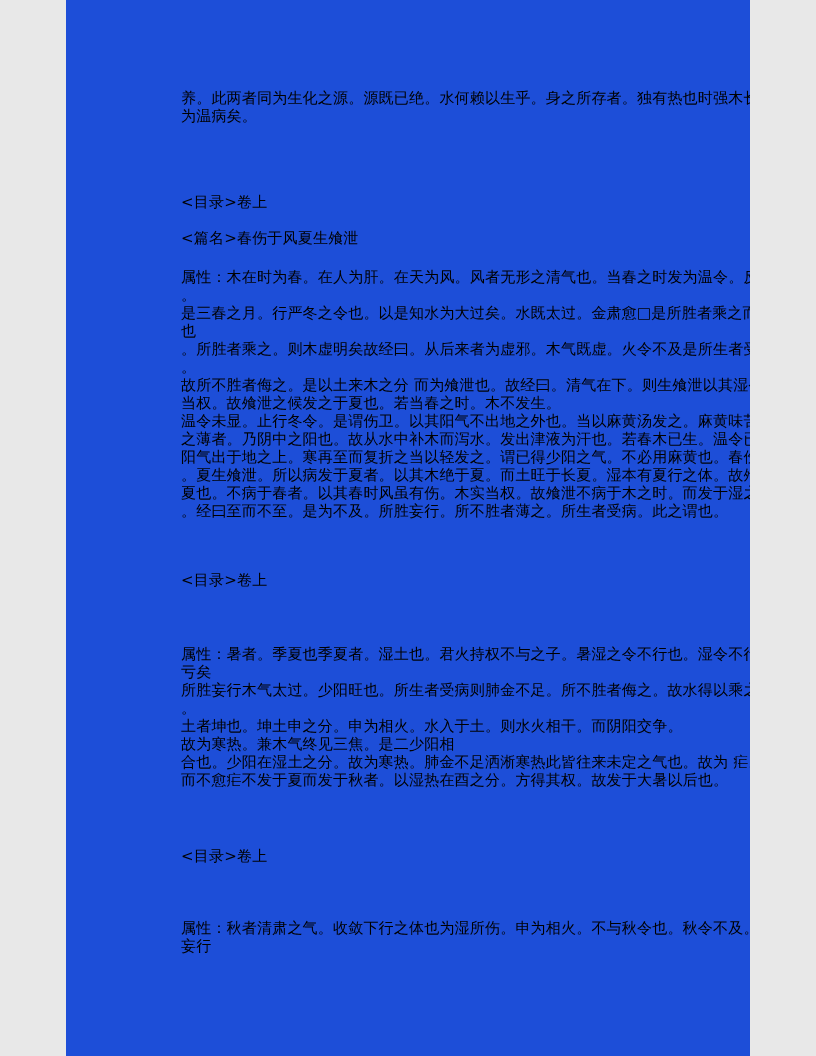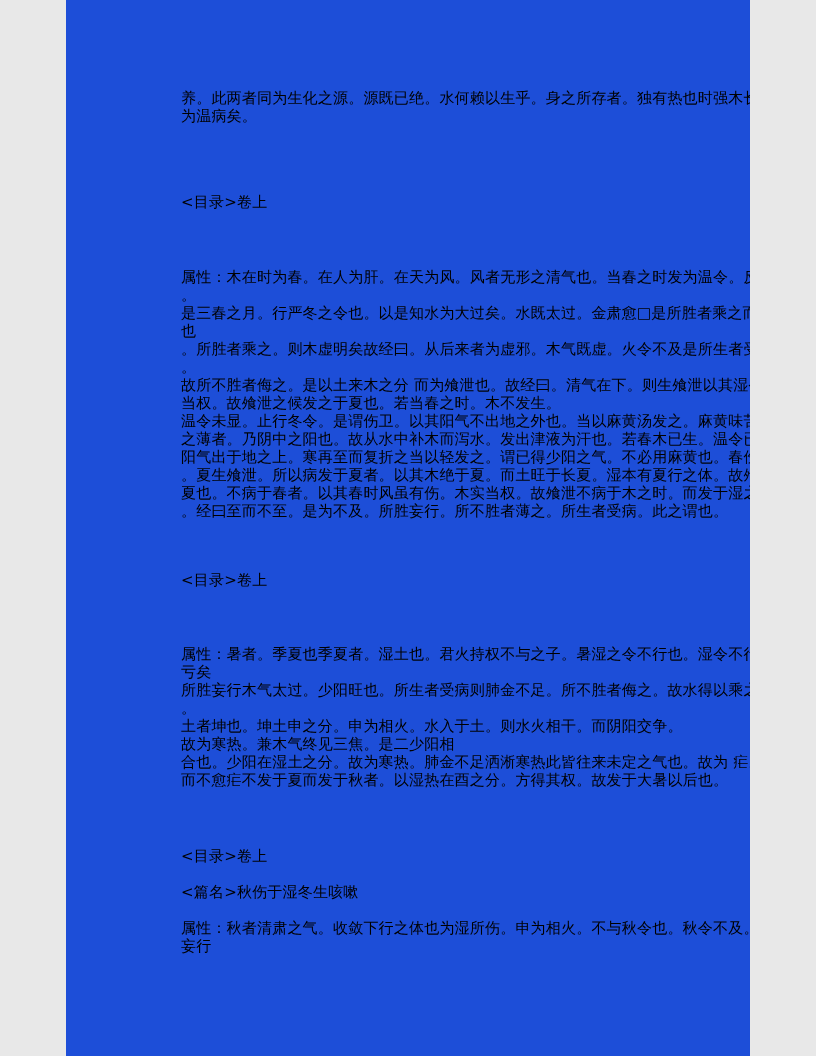--- a/index.html
+++ b/index.html
@@ -39,20 +39,21 @@
 </head>
 <body>
 
 <div class="page">
 
   <div class="block para" style="top:89px">养。此两者同为生化之源。源既已绝。水何赖以生乎。身之所存者。独有热也时强木长。故
 为温病矣。</div>
 
   <div class="block toc" style="top:193px">&lt;目录&gt;卷上</div>
 
+  <div class="block chapter" style="top:229px">&lt;篇名&gt;春伤于风夏生飧泄</div>
 
   <div class="block para" style="top:268px">属性：木在时为春。在人为肝。在天为风。风者无形之清气也。当春之时发为温令。反为寒折
 。
 是三春之月。行严冬之令也。以是知水为大过矣。水既太过。金肃愈□是所胜者乘之而妄行
 也
 。所胜者乘之。则木虚明矣故经曰。从后来者为虚邪。木气既虚。火令不及是所生者受病也
 。
 故所不胜者侮之。是以土来木之分 而为飧泄也。故经曰。清气在下。则生飧泄以其湿令
 当权。故飧泄之候发之于夏也。若当春之时。木不发生。
 温令未显。止行冬令。是谓伤卫。以其阳气不出地之外也。当以麻黄汤发之。麻黄味苦。味
@@ -69,18 +70,17 @@
 亏矣
 所胜妄行木气太过。少阳旺也。所生者受病则肺金不足。所不胜者侮之。故水得以乘之土分
 。
 土者坤也。坤土申之分。申为相火。水入于土。则水火相干。而阴阳交争。
 故为寒热。兼木气终见三焦。是二少阳相
 合也。少阳在湿土之分。故为寒热。肺金不足洒淅寒热此皆往来未定之气也。故为 疟。久
 而不愈疟不发于夏而发于秋者。以湿热在酉之分。方得其权。故发于大暑以后也。</div>
 
   <div class="block toc" style="top:847px">&lt;目录&gt;卷上</div>
 
-  <div class="block chapter" style="top:883px">&lt;篇名&gt;秋伤于湿冬生咳嗽</div>
 
   <div class="block para" style="top:919px">属性：秋者清肃之气。收敛下行之体也为湿所伤。申为相火。不与秋令也。秋令不及。所胜
 妄行</div>
 
 </div>
 
 </body></html>

